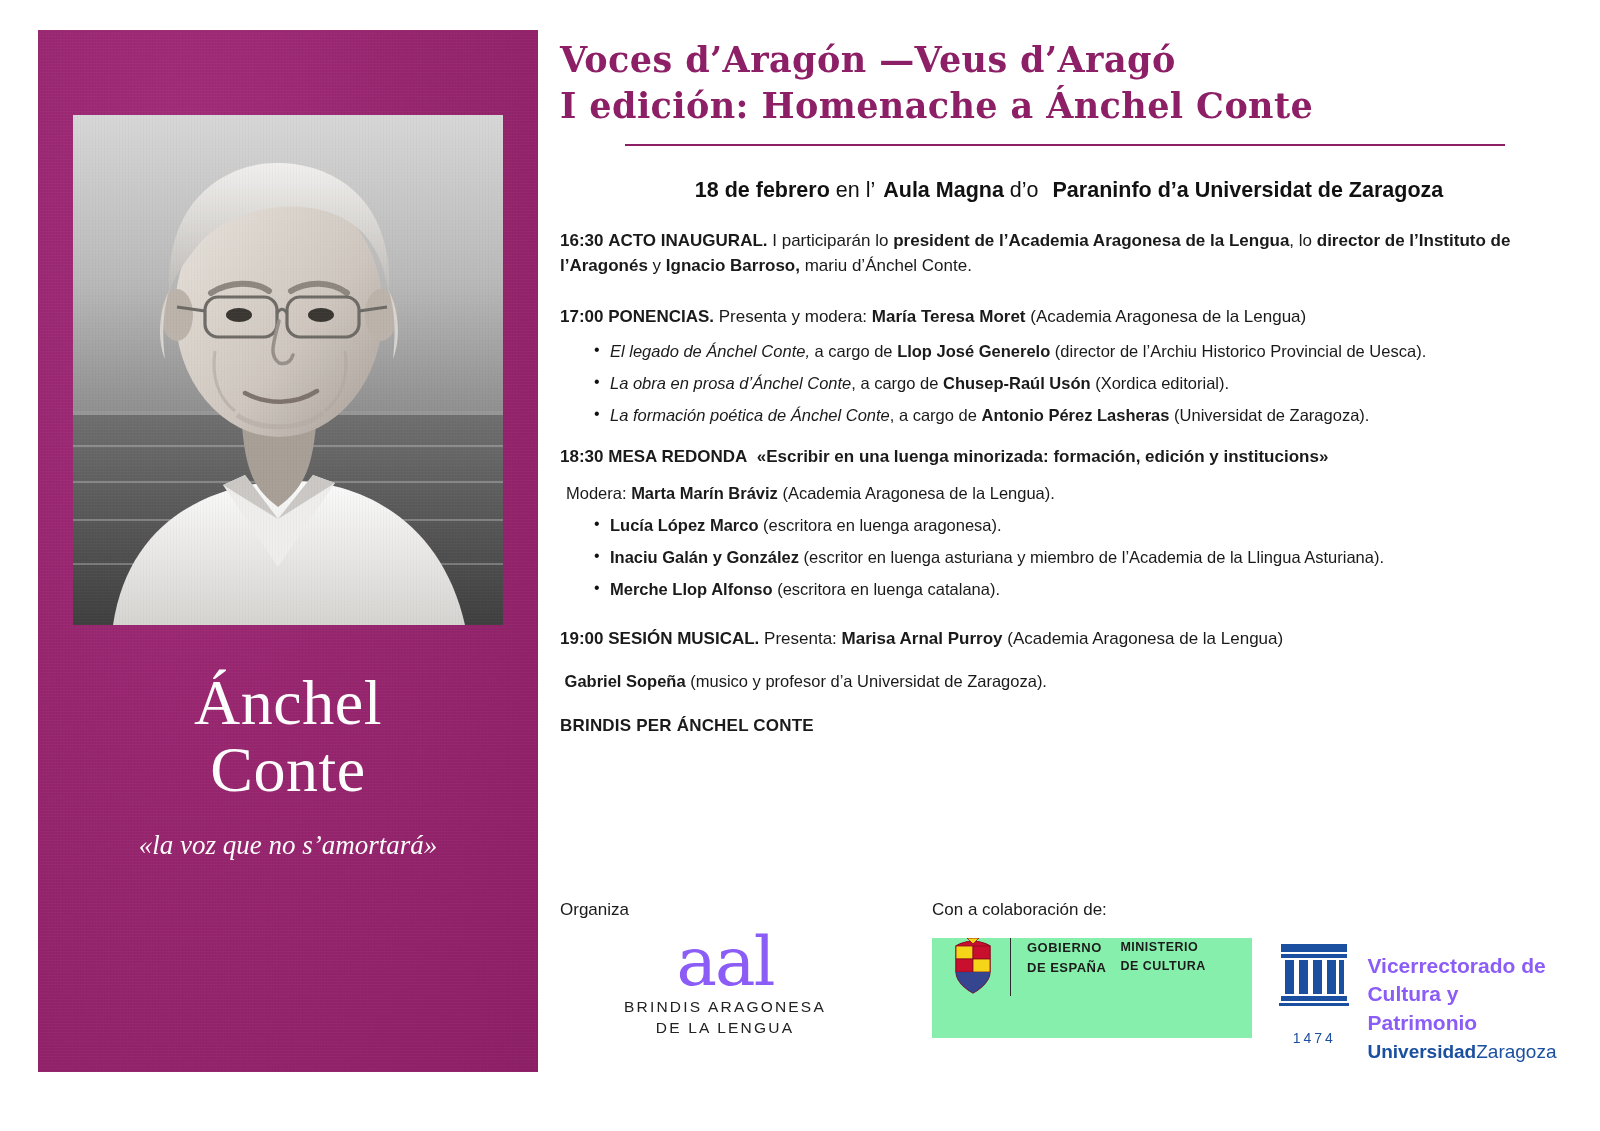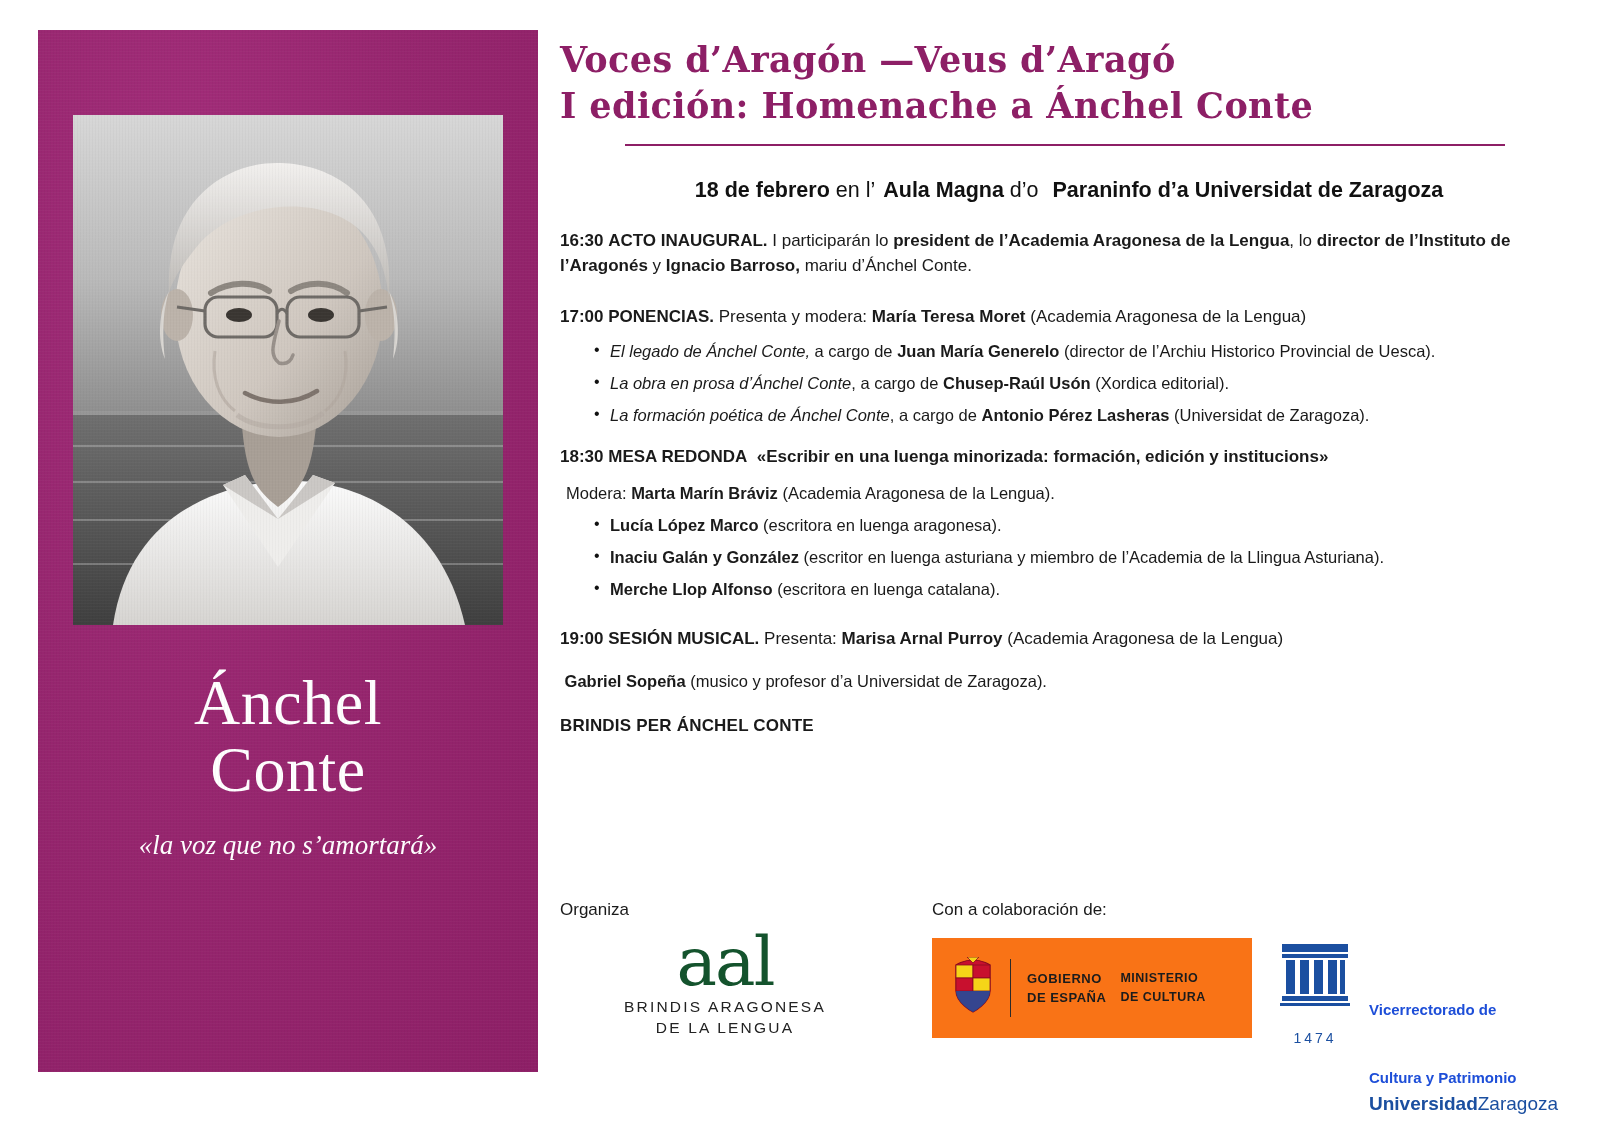--- a/index.html
+++ b/index.html
@@ -158,21 +158,21 @@
   .aal-logo {
     position: absolute;
     left: 0;
     top: 30px;
     width: 330px;
     text-align: center;
   }
   .aal-mark {
     font-family: "DejaVu Serif", serif;
     font-size: 68px;
-    color: #14532d;
+    color: #8b5cf6;
     line-height: 0.95;
     letter-spacing: -2px;
   }
   .aal-text {
     margin-top: 2px;
     font-size: 15.5px;
     letter-spacing: 2.2px;
     color: #222;
     line-height: 1.35;
   }
@@ -182,23 +182,23 @@
     left: 372px;
     top: 0;
     font-size: 17px;
   }
   .gob-logo {
     position: absolute;
     left: 372px;
     top: 38px;
     width: 320px;
     height: 100px;
-    background: #f97316;
+    background: #86efac;
     display: flex;
-    align-items: center;
+    align-items: flex-start;
   }
   .gob-shield { margin-left: 18px; }
   .gob-divider {
     width: 1px;
     height: 58px;
     background: #2b2b2b;
     margin: 0 16px 0 14px;
   }
   .gob-txt {
     font-size: 13px;
@@ -232,25 +232,24 @@
     font-size: 14px;
     letter-spacing: 3px;
     color: #1b4fa0;
     margin-top: 14px;
   }
   .uni-text {
     margin-left: 14px;
     padding-top: 14px;
   }
   .uni-l1, .uni-l2 {
-    font-size: 15px;
+    font-size: 21px;
     font-weight: bold;
-    color: #1d4ed8;
+    color: #8b5cf6;
     line-height: 1.35;
-    margin-top: 48px;
   }
   .uni-l3 {
     margin-top: 4px;
     font-size: 19px;
     color: #1b4fa0;
   }
   .uni-l3 .bold { font-weight: bold; }
 </style>
 </head>
 <body>
@@ -361,21 +360,21 @@
     <span class="bd">ACTO INAUGURAL.</span><span> I participarán lo </span><b>president de l’Academia Aragonesa de la Lengua</b><span>, lo </span><b>director de l’Instituto de l’Aragonés</b><span> y </span><b>Ignacio Barroso,</b><span> mariu d’Ánchel Conte.</span>
   </div>
 
   <div class="block heading">
     <span class="time">17:00</span>
     <span class="bd">PONENCIAS.</span><span> Presenta y modera: </span><b>María Teresa Moret</b><span> (Academia Aragonesa de la Lengua)</span>
   </div>
 
   <ul class="items">
     <li>
-      <span class="it">El legado de Ánchel Conte,</span><span> a cargo de </span><b>Juan María Generelo</b><span> (director de l’Archiu Historico Provincial de Uesca).</span>
+      <span class="it">El legado de Ánchel Conte,</span><span> a cargo de </span><b>Llop José Generelo</b><span> (director de l’Archiu Historico Provincial de Uesca).</span>
     </li>
     <li>
       <span class="it">La obra en prosa d’Ánchel Conte</span><span>, a cargo de </span><b>Chusep-Raúl Usón</b><span> (Xordica editorial).</span>
     </li>
     <li>
       <span class="it">La formación poética de Ánchel Conte</span><span>, a cargo de </span><b>Antonio Pérez Lasheras</b><span> (Universidat de Zaragoza).</span>
     </li>
   </ul>
 
   <div class="block tight heading">

